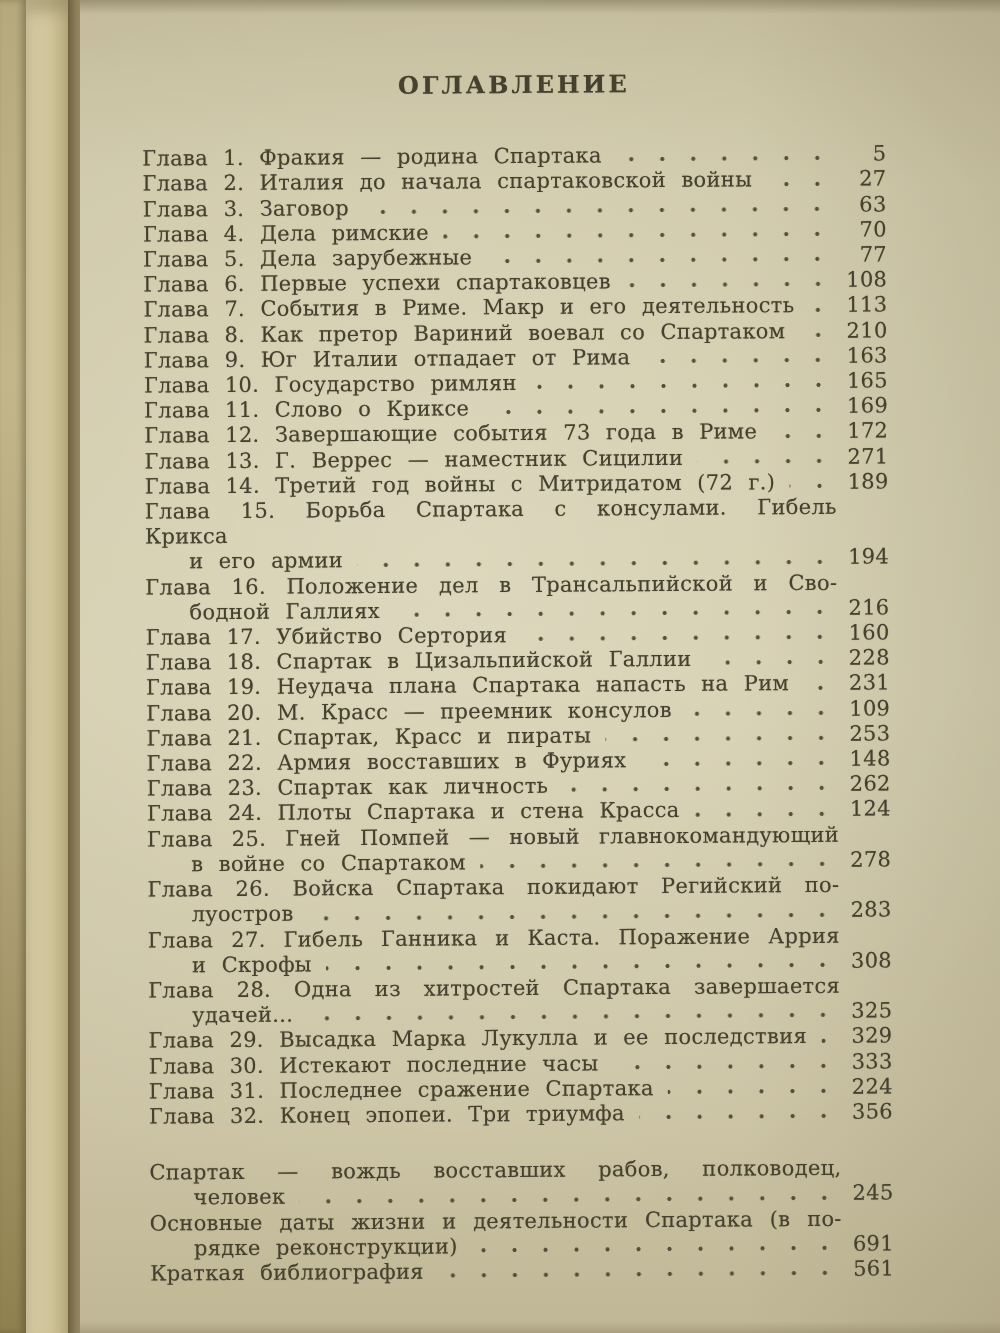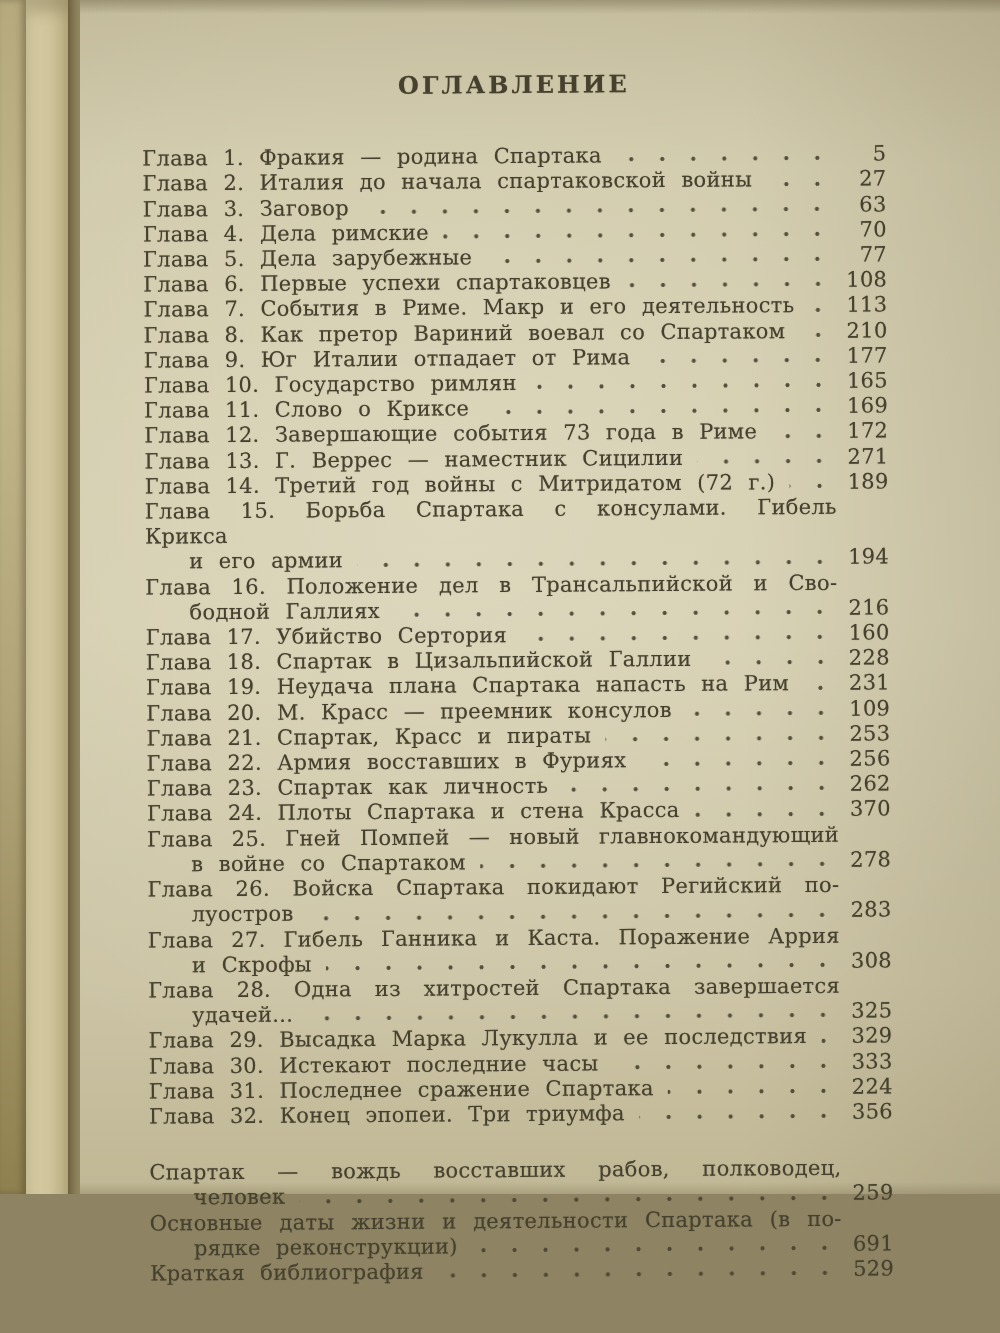--- a/index.html
+++ b/index.html
@@ -4,21 +4,21 @@
 <style>
   html, body {
     margin: 0; padding: 0;
     width: 1000px; height: 1333px;
     overflow: hidden;
     font-family: "DejaVu Serif", "Liberation Serif", serif;
     background: #8e8362;
   }
   .photo {
     position: relative;
-    width: 1000px; height: 1194px;
+    width: 1000px; height: 1333px;
     background: #9a8f6a;
   }
   
   .gutter-outer {
     position: absolute; left: 0; top: 0; bottom: 0; width: 26px;
     background: linear-gradient(180deg, #b5a97d 0%, #c2b68a 28%, #b1a479 60%, #8f814f 100%);
     box-shadow: inset -4px 0 6px rgba(60,50,25,0.35);
   }
   
   .gutter-edge {
@@ -170,21 +170,21 @@
             <div class="line final">
               <span class="txt">Глава 8. Как претор Вариний воевал со Спартаком</span>
               <span class="leader"></span>
               <span class="num">210</span>
             </div>
           </div>
           <div class="entry">
             <div class="line final">
               <span class="txt">Глава 9. Юг Италии отпадает от Рима</span>
               <span class="leader"></span>
-              <span class="num">177</span>
+              <span class="num">163</span>
             </div>
           </div>
           <div class="entry">
             <div class="line final">
               <span class="txt">Глава 10. Государство римлян</span>
               <span class="leader"></span>
               <span class="num">165</span>
             </div>
           </div>
           <div class="entry">
@@ -263,35 +263,35 @@
             <div class="line final">
               <span class="txt">Глава 21. Спартак, Красс и пираты</span>
               <span class="leader"></span>
               <span class="num">253</span>
             </div>
           </div>
           <div class="entry">
             <div class="line final">
               <span class="txt">Глава 22. Армия восставших в Фуриях</span>
               <span class="leader"></span>
-              <span class="num">256</span>
+              <span class="num">148</span>
             </div>
           </div>
           <div class="entry">
             <div class="line final">
               <span class="txt">Глава 23. Спартак как личность</span>
               <span class="leader"></span>
               <span class="num">262</span>
             </div>
           </div>
           <div class="entry">
             <div class="line final">
               <span class="txt">Глава 24. Плоты Спартака и стена Красса</span>
               <span class="leader"></span>
-              <span class="num">370</span>
+              <span class="num">124</span>
             </div>
           </div>
           <div class="entry">
             <div class="line fill">Глава 25. Гней Помпей — новый главнокомандующий</div>
             <div class="line final cont">
               <span class="txt">в войне со Спартаком</span>
               <span class="leader"></span>
               <span class="num">278</span>
             </div>
           </div>
@@ -350,34 +350,34 @@
         </div>
 
       <div class="section-gap"></div>
 
       <div class="back-matter">
           <div class="entry">
             <div class="line fill">Спартак — вождь восставших рабов, полководец,</div>
             <div class="line final cont">
               <span class="txt">человек</span>
               <span class="leader"></span>
-              <span class="num">259</span>
+              <span class="num">245</span>
             </div>
           </div>
           <div class="entry">
             <div class="line fill">Основные даты жизни и деятельности Спартака (в по-</div>
             <div class="line final cont">
               <span class="txt">рядке реконструкции)</span>
               <span class="leader"></span>
               <span class="num">691</span>
             </div>
           </div>
           <div class="entry">
             <div class="line final">
               <span class="txt">Краткая библиография</span>
               <span class="leader"></span>
-              <span class="num">529</span>
+              <span class="num">561</span>
             </div>
           </div>
         </div>
     </div>
   </div>
 </div>
 
 </body></html>

